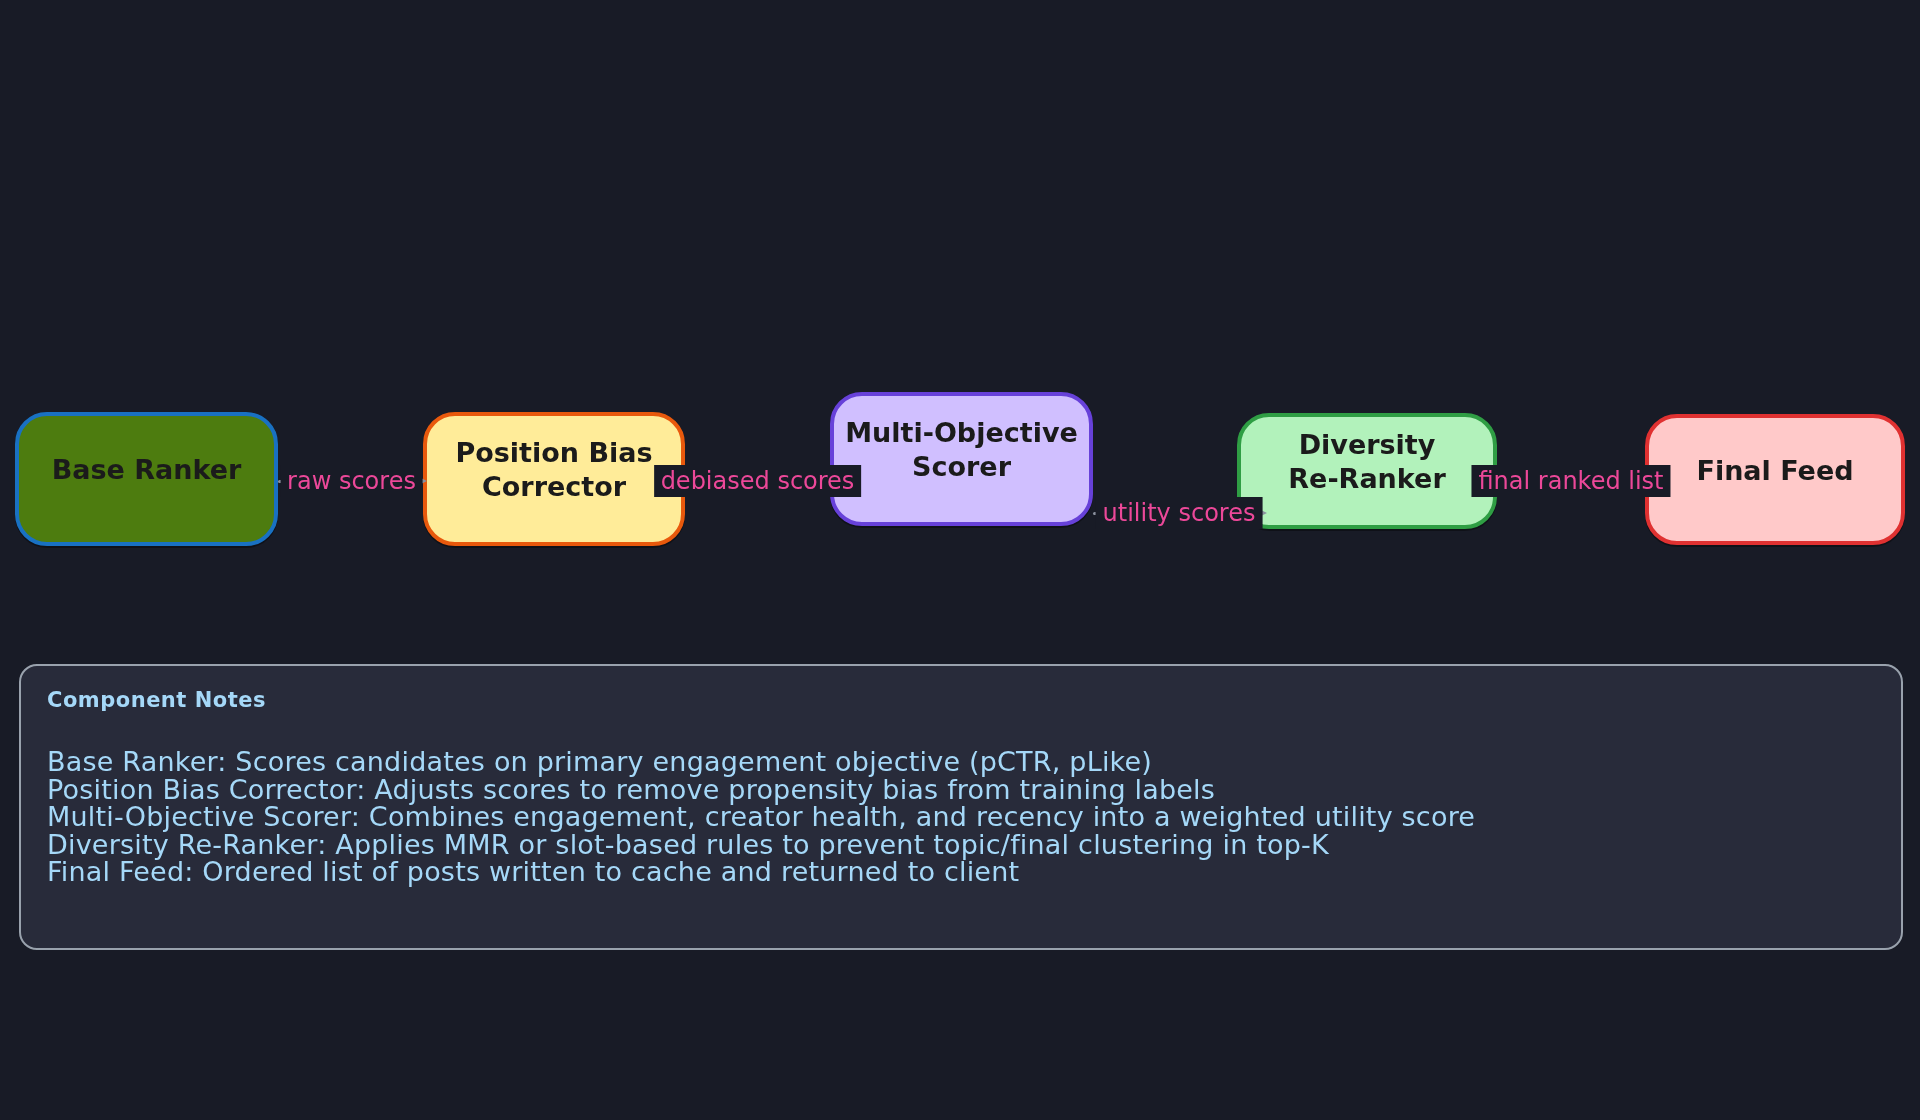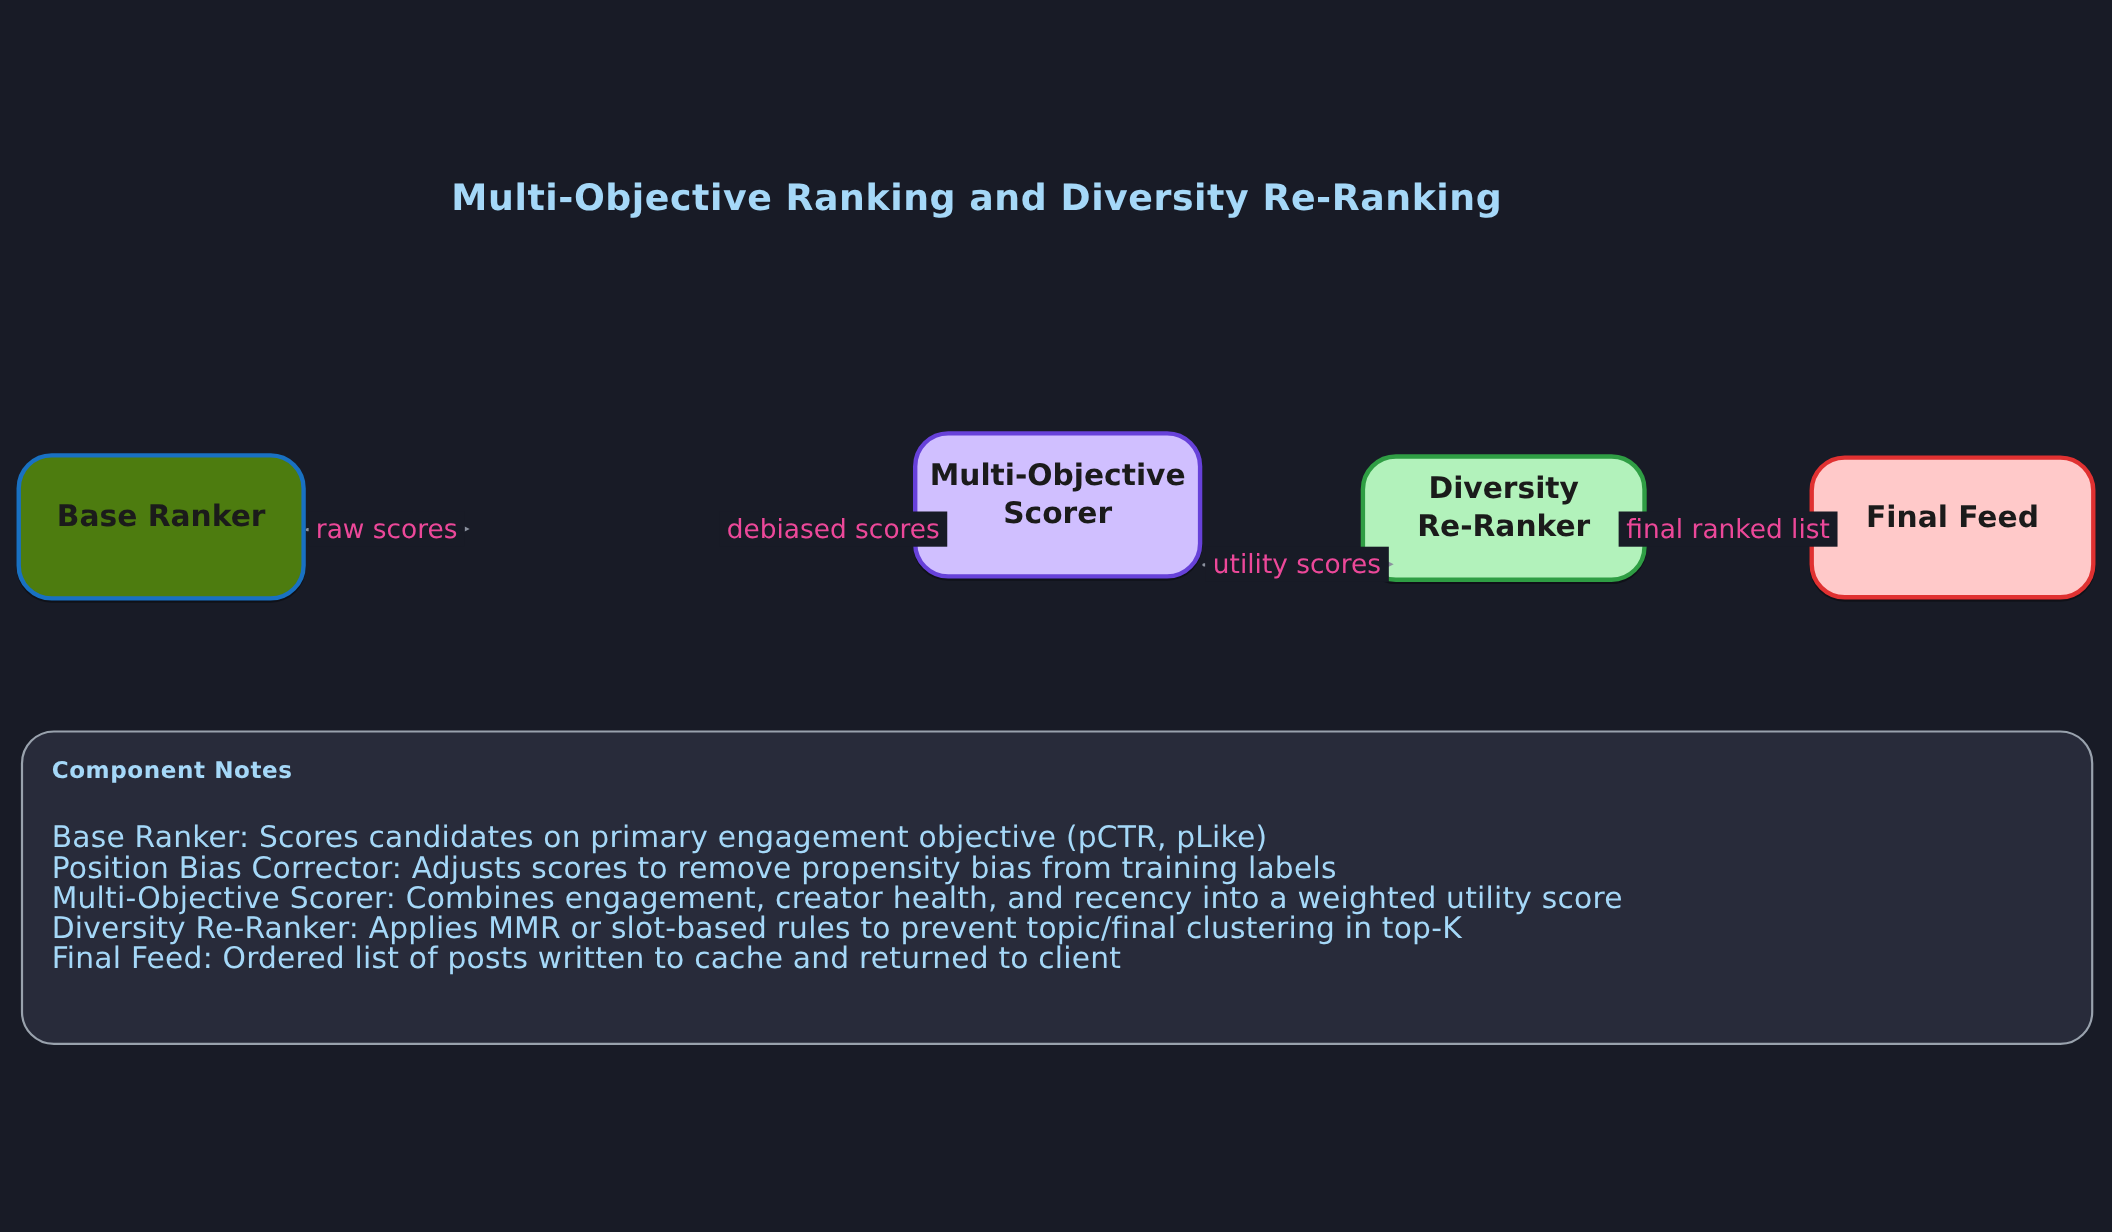--- a/index.html
+++ b/index.html
@@ -80,21 +80,21 @@
   }
   .notes-panel {
     position: absolute;
     left: 19px;
     top: 664px;
     width: 1884px;
     height: 286px;
     box-sizing: border-box;
     background: #282b3a;
     border: 2px solid #99a2ad;
-    border-radius: 30px;
+    border-radius: 18px;
     padding: 22px 26px;
     color: #a5d8f8;
   }
   .notes-title {
     font-size: 21px;
     font-weight: 600;
     letter-spacing: 0.5px;
     margin: 0 0 36px 0;
   }
   .note-line {
@@ -102,27 +102,30 @@
     line-height: 27.5px;
     letter-spacing: 0.2px;
     white-space: nowrap;
   }
 </style>
 </head>
 <body>
 
 <div class="page">
 
-  <div class="diagram-title">Multi-Objective Ranking and Diversity Re-Ranking</div>
 
   <div class="node" style="left: 15px; top: 412px; width: 263px; height: 134px; background-color: #4d7c0f; border-color: rgb(25, 113, 194);">
     <span>Base Ranker</span>
     <span></span>
   </div>
 
+  <div class="node" style="left: 423px; top: 412px; width: 262px; height: 134px; background-color: rgb(255, 236, 153); border-color: rgb(232, 89, 12);">
+    <span>Position Bias</span>
+    <span>Corrector</span>
+  </div>
 
   <div class="node" style="left: 830px; top: 392px; width: 263px; height: 134px; background-color: rgb(208, 191, 255); border-color: rgb(103, 65, 217);">
     <span>Multi-Objective</span>
     <span>Scorer</span>
   </div>
 
   <div class="node" style="left: 1237px; top: 413px; width: 260px; height: 116px; background-color: rgb(178, 242, 187); border-color: rgb(47, 158, 68);">
     <span>Diversity</span>
     <span>Re-Ranker</span>
   </div>

